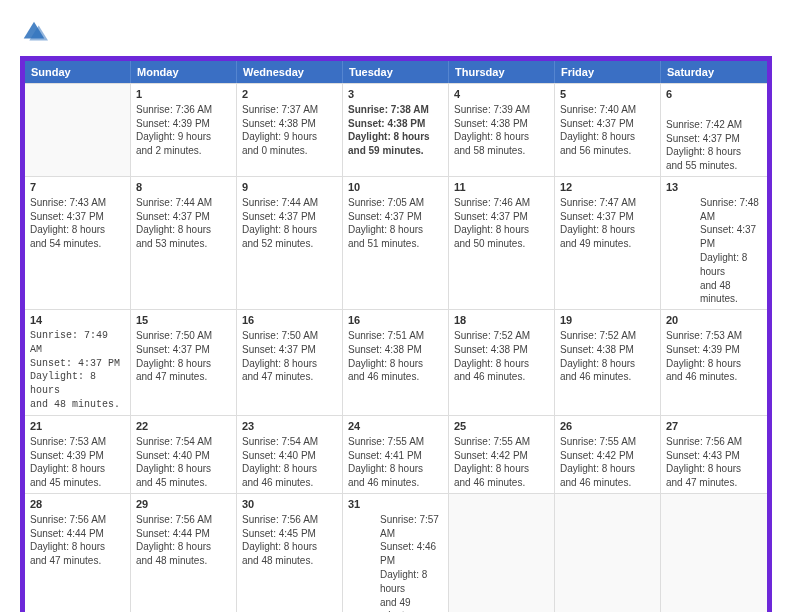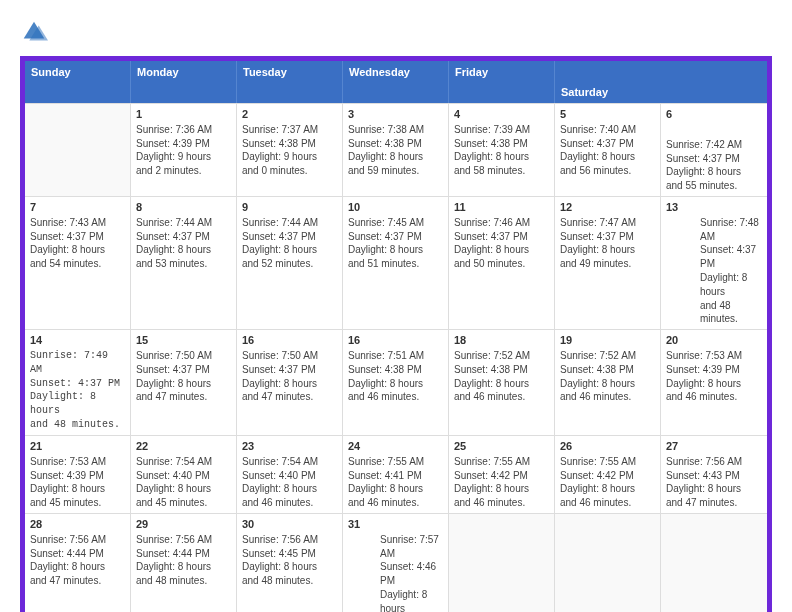--- a/index.html
+++ b/index.html
@@ -67,21 +67,21 @@
       background: #3a6fc4;
     }
     .cal-header-cell {
       color: #fff;
       font-size: 11px;
       font-weight: bold;
       padding: 5px 6px;
       text-align: left;
       border-right: 1px solid #5585d0;
     }
-    .cal-header-cell:last-child { border-right: none; margin-top: 20px; }
+    .cal-header-cell:last-child { border-right: none; }
     .cal-body {
       flex: 1;
       display: flex;
       flex-direction: column;
     }
     .cal-row {
       display: grid;
       grid-template-columns: repeat(7, 1fr);
       flex: 1;
       border-top: 1px solid #ddd;
@@ -129,22 +129,23 @@
     <div class="title-block">
       <div class="month-title"></div>
       <div class="subtitle"></div>
     </div>
   </div>
 
   <div class="calendar">
     <div class="cal-header-row">
     <div class="cal-header-cell">Sunday</div>
         <div class="cal-header-cell">Monday</div>
+        <div class="cal-header-cell">Wednesday</div>
         <div class="cal-header-cell">Tuesday</div>
-        <div class="cal-header-cell">Wednesday</div>
+        <div class="cal-header-cell">Thursday</div>
         <div class="cal-header-cell">Friday</div>
         <div class="cal-header-cell">Saturday</div>
       </div>
     <div class="cal-body">
     <div class="cal-row">
           <div class="cal-cell empty"></div>
           <div class="cal-cell">
             <span class="cell-date">1</span>
             <div class="cell-info" style="white-space: pre-line;">Sunrise: 7:36 AM
 Sunset: 4:39 PM
@@ -153,21 +154,21 @@
           </div>
           <div class="cal-cell">
             <span class="cell-date">2</span>
             <div class="cell-info" style="white-space: pre-line;">Sunrise: 7:37 AM
 Sunset: 4:38 PM
 Daylight: 9 hours
 and 0 minutes.</div>
           </div>
           <div class="cal-cell">
             <span class="cell-date">3</span>
-            <div class="cell-info" style="white-space: pre-line;">Sunrise: 7:38 AM
+            <div class="cell-info" style="white-space: pre-line; font-weight: bold;">Sunrise: 7:38 AM
 Sunset: 4:38 PM
 Daylight: 8 hours
 and 59 minutes.</div>
           </div>
           <div class="cal-cell">
             <span class="cell-date">4</span>
             <div class="cell-info" style="white-space: pre-line;">Sunrise: 7:39 AM
 Sunset: 4:38 PM
 Daylight: 8 hours
 and 58 minutes.</div>
@@ -204,21 +205,21 @@
           </div>
           <div class="cal-cell">
             <span class="cell-date">9</span>
             <div class="cell-info" style="white-space: pre-line;">Sunrise: 7:44 AM
 Sunset: 4:37 PM
 Daylight: 8 hours
 and 52 minutes.</div>
           </div>
           <div class="cal-cell">
             <span class="cell-date">10</span>
-            <div class="cell-info" style="white-space: pre-line;">Sunrise: 7:45 AM
+            <div class="cell-info" style="white-space: pre-line;">Sunrise: 7:05 AM
 Sunset: 4:37 PM
 Daylight: 8 hours
 and 51 minutes.</div>
           </div>
           <div class="cal-cell">
             <span class="cell-date">11</span>
             <div class="cell-info" style="white-space: pre-line;">Sunrise: 7:46 AM
 Sunset: 4:37 PM
 Daylight: 8 hours
 and 50 minutes.</div>

